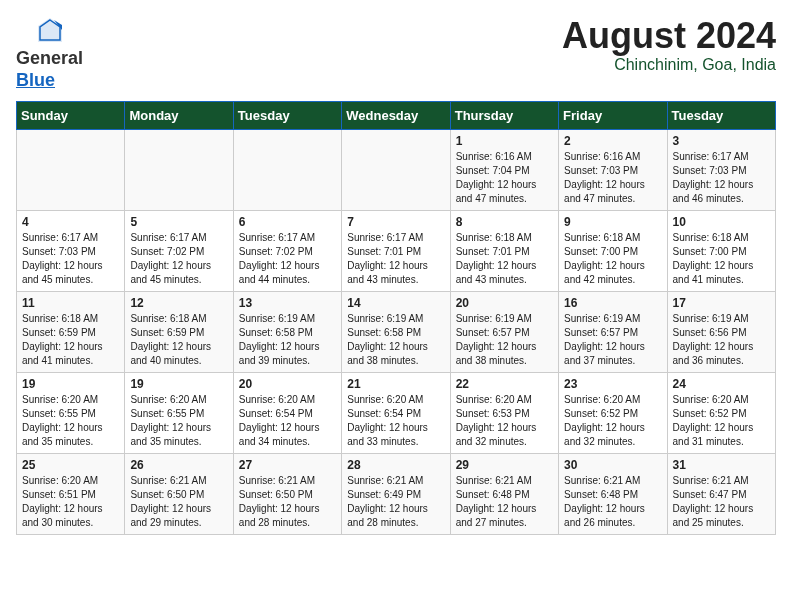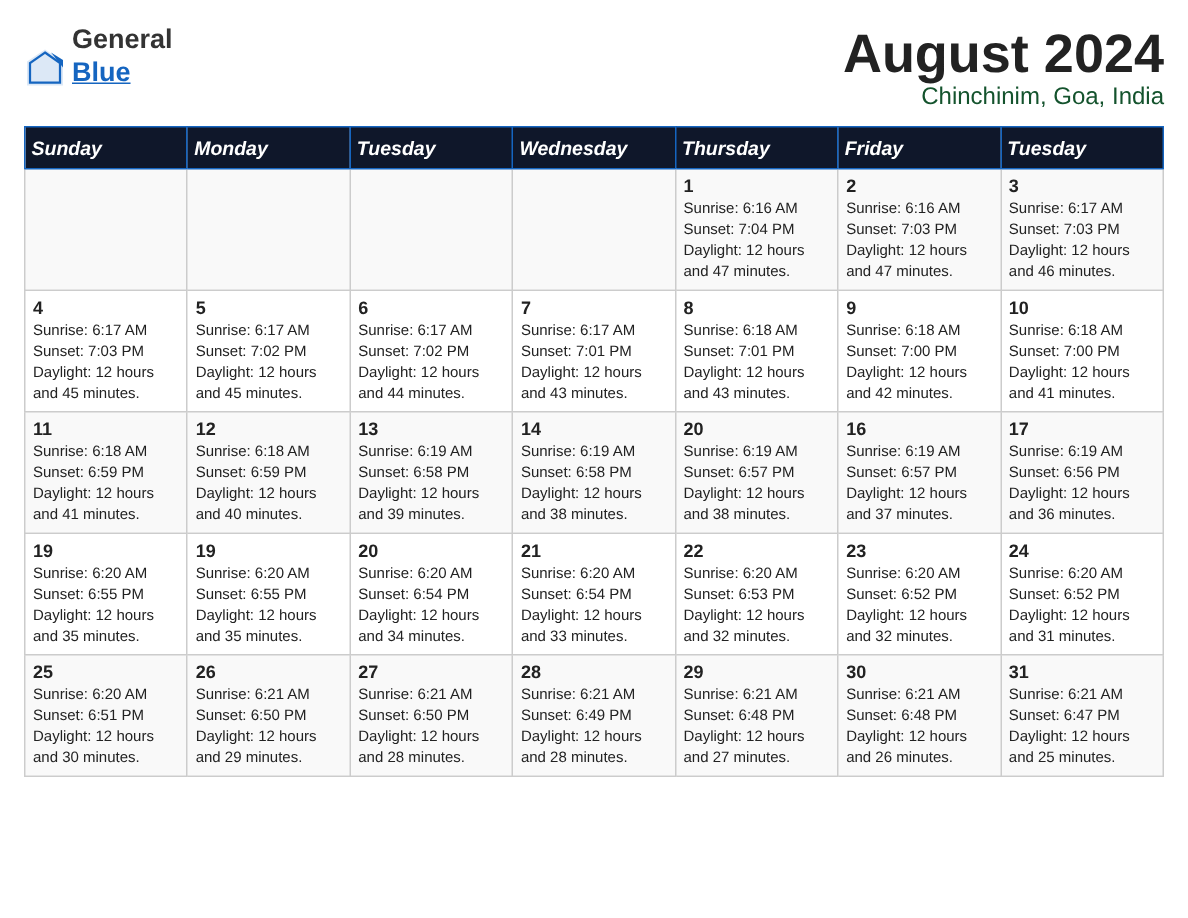--- a/index.html
+++ b/index.html
@@ -11,22 +11,23 @@
       padding: 16px;
     }
     .header {
       display: flex;
       justify-content: space-between;
       align-items: flex-start;
       margin-bottom: 10px;
     }
     .logo {
       display: flex;
-      align-items: flex-end;
+      align-items: center;
       gap: 4px;
+      flex-direction: column;
     }
     .logo-text {
       font-size: 18px;
       font-weight: bold;
       line-height: 1.2;
     }
     .logo-general { color: #333; }
     .logo-blue { color: #1565c0; text-decoration: underline; }
     .logo-icon {
       width: 28px;
@@ -43,23 +44,22 @@
     .calendar-subtitle {
       font-size: 16px;
       color: #14532d;
     }
     table {
       width: 100%;
       border-collapse: collapse;
       border: 1px solid #ccc;
     }
     thead tr {
-      background-color: #0f172a;
+      background-color: #14532d;
       color: #fff;
-      font-style: italic;
     }
     thead th {
       padding: 6px 4px;
       font-size: 13px;
       font-weight: bold;
       text-align: left;
       border: 1px solid #1565c0;
     }
     tbody td {
       vertical-align: top;

